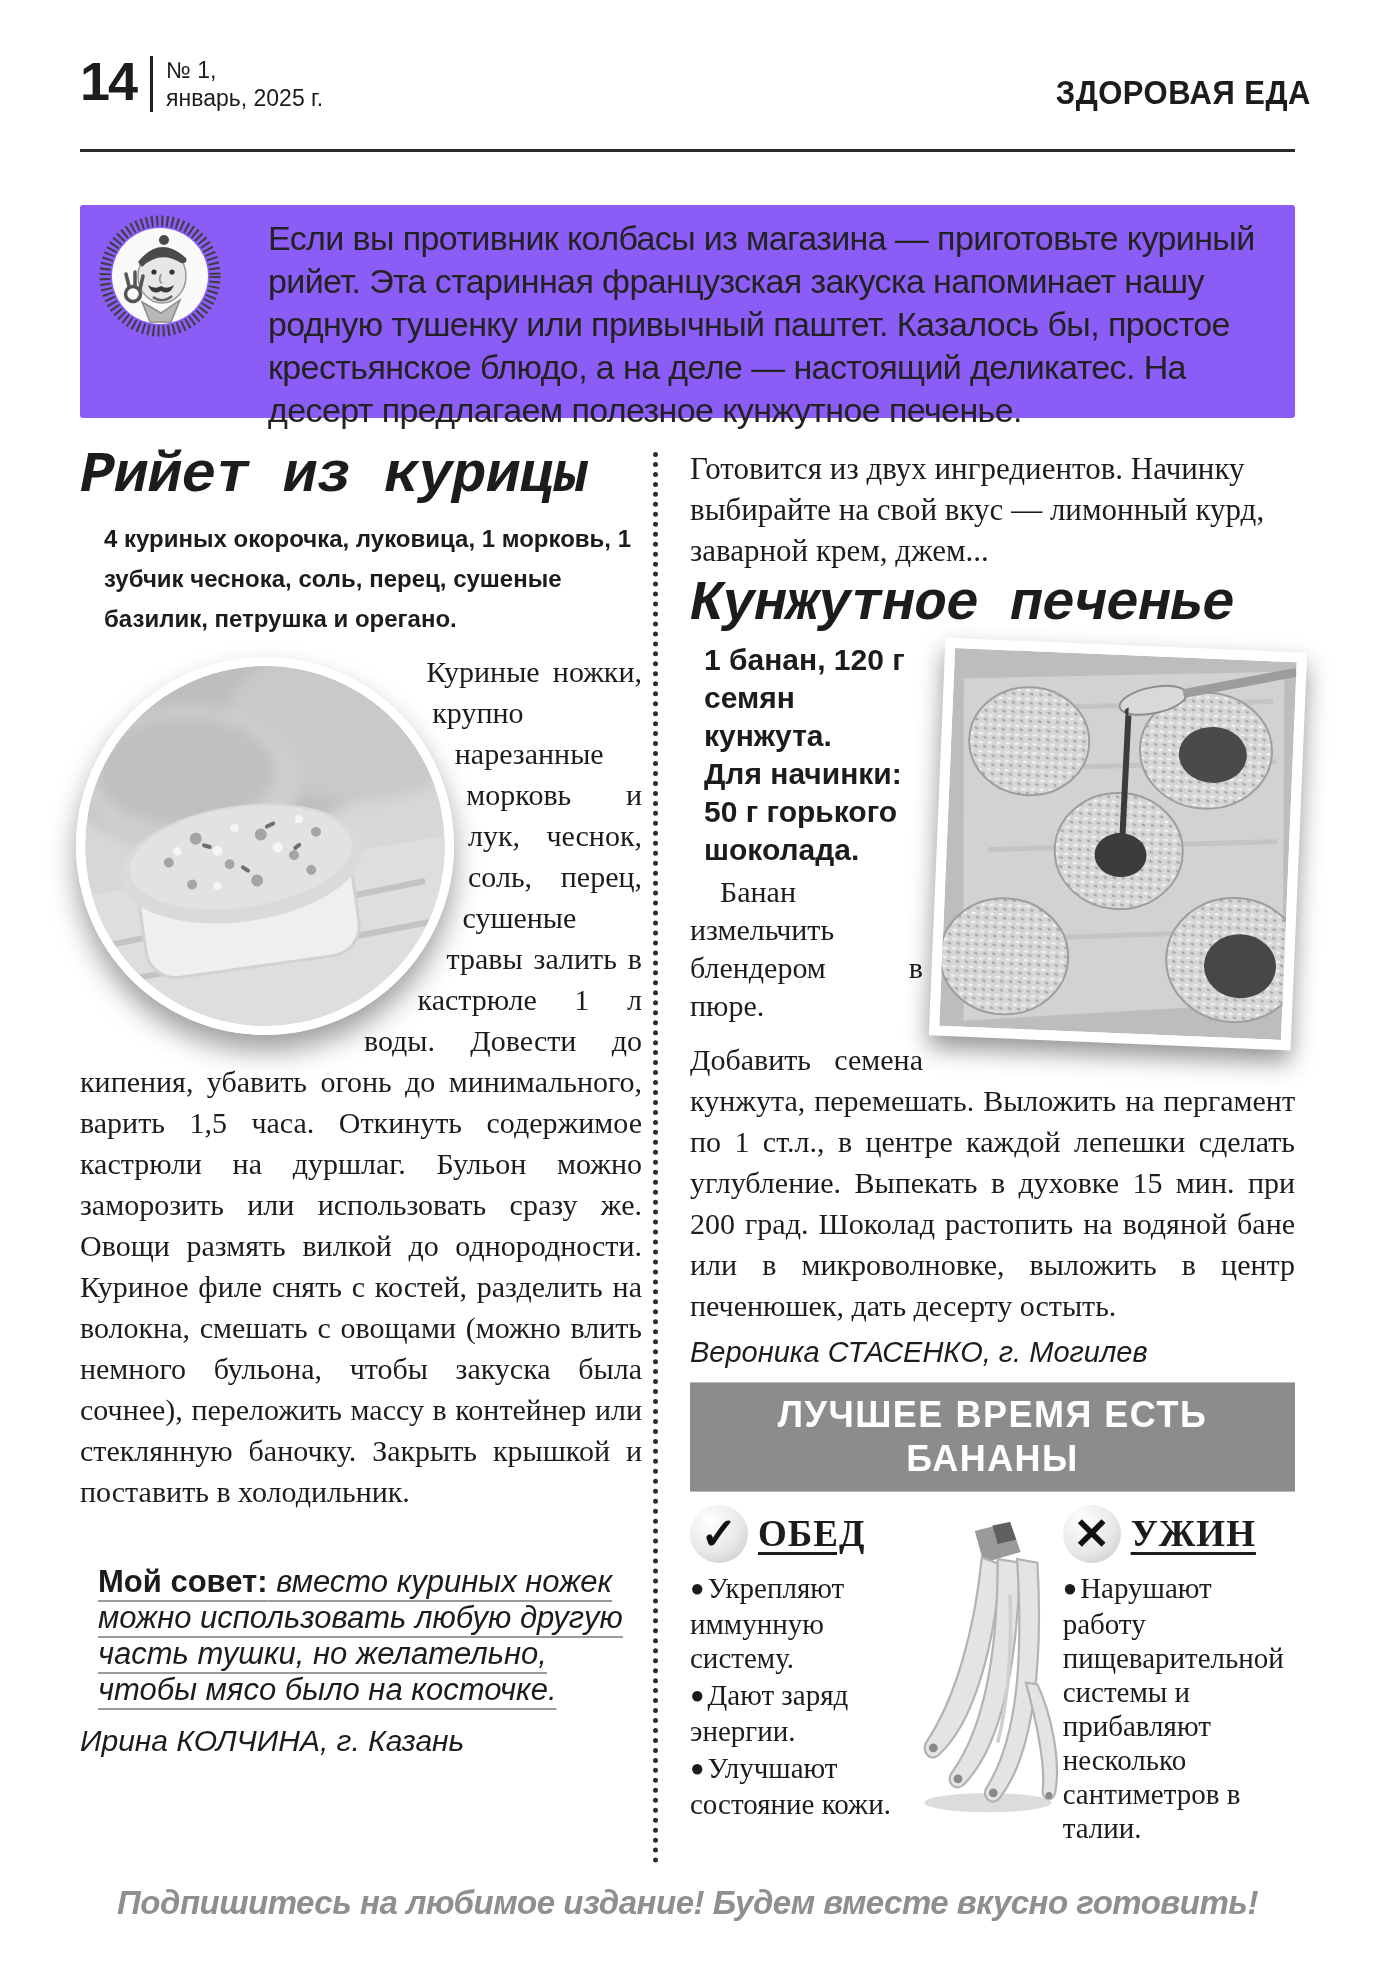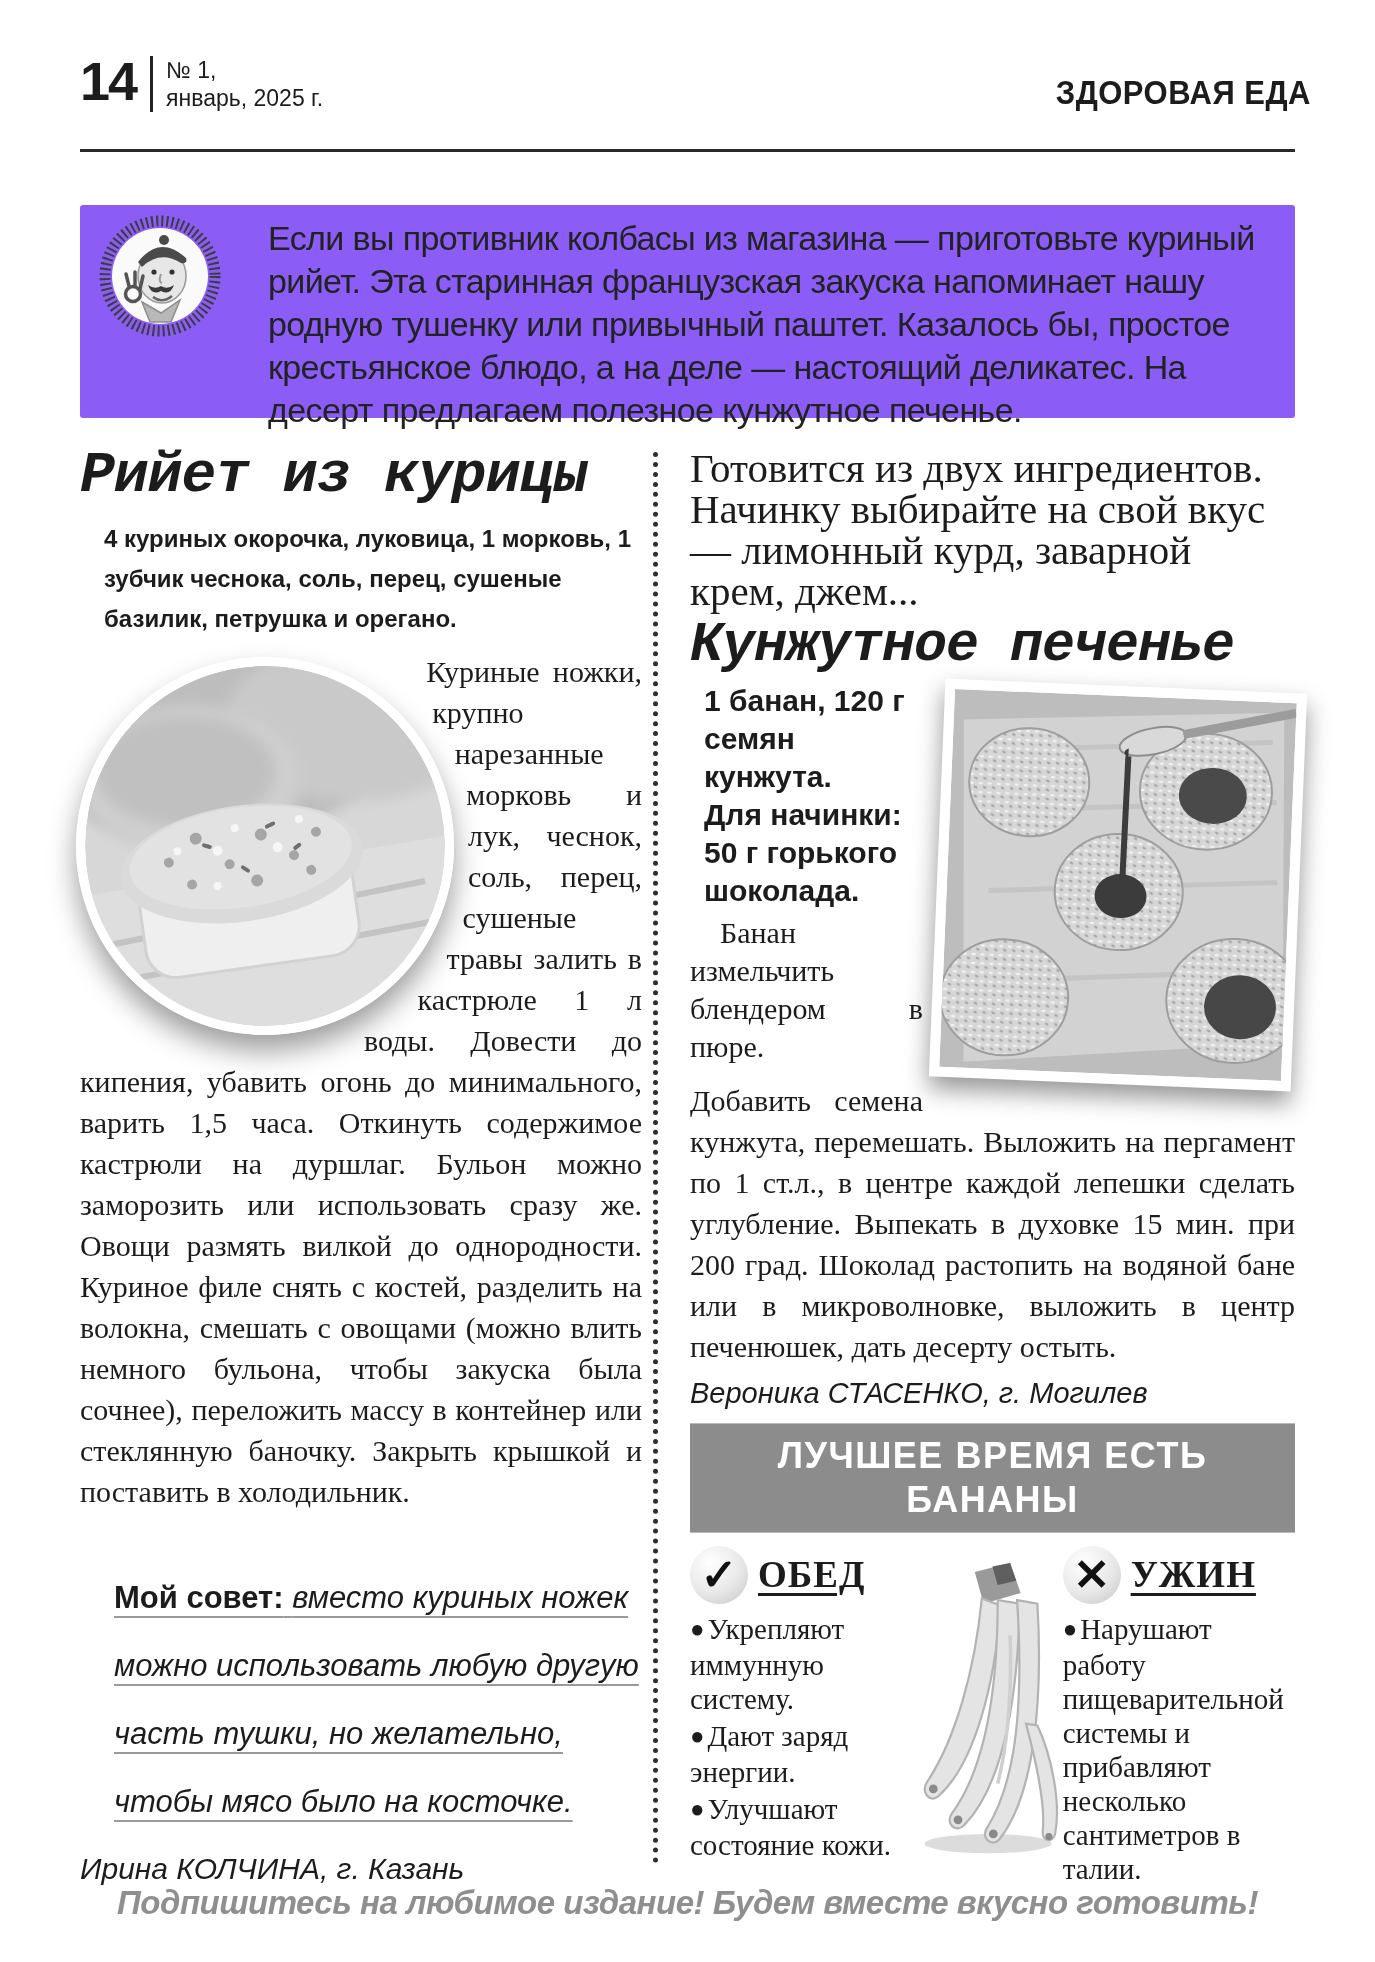--- a/index.html
+++ b/index.html
@@ -33,29 +33,29 @@
   .body-text{font-family:"Liberation Serif",serif;font-size:30px;line-height:41px;text-align:justify;margin:0;}
   .indent{text-indent:34px;}
 
   
   .circle-photo{float:left;width:378px;height:378px;margin:6px 14px 8px -4px;
                 shape-outside:circle(50% at 50% 50%);border-radius:50%;
                 border:9px solid #fff;box-sizing:border-box;overflow:hidden;
                 box-shadow:0 16px 28px rgba(0,0,0,.38);}
   .circle-photo svg{display:block;width:100%;height:100%;}
 
-  .advice{margin:52px 0 0 34px;font-size:31px;line-height:68px;
+  .advice{margin:52px 0 0 18px;font-size:31px;line-height:36px;
           text-decoration:underline;text-decoration-color:#9a9a9a;
           text-decoration-thickness:1.5px;text-underline-offset:8px;}
   .advice .lbl{font-weight:bold;}
   .advice .txt{font-style:italic;}
   .author{font-size:30px;font-style:italic;margin:16px 8px 0 0;}
 
   
-  .rc-intro{font-family:"Liberation Serif",serif;font-size:41px;line-height:41px;margin:2px 0 6px;text-align:left;}
+  .rc-intro{font-family:"Liberation Serif",serif;font-size:31px;line-height:41px;margin:2px 0 6px;text-align:left;}
   .cookie-photo{float:right;width:362px;height:398px;margin:4px -4px 10px 14px;
                 background:#fff;padding:10px;box-sizing:border-box;transform:rotate(2.4deg);
                 box-shadow:0 12px 24px rgba(0,0,0,.42);}
   .cookie-photo svg{display:block;width:100%;height:100%;}
   .rc-ing{font-weight:bold;font-size:30px;line-height:38px;margin:0 0 0 14px;}
   .rc-lead{font-family:"Liberation Serif",serif;font-size:30px;line-height:38px;text-align:justify;
            text-indent:30px;margin:4px 0 14px 0;}
   .rc-body{margin-top:4px;}
   .author.rc{font-size:29px;margin-top:10px;}
 

